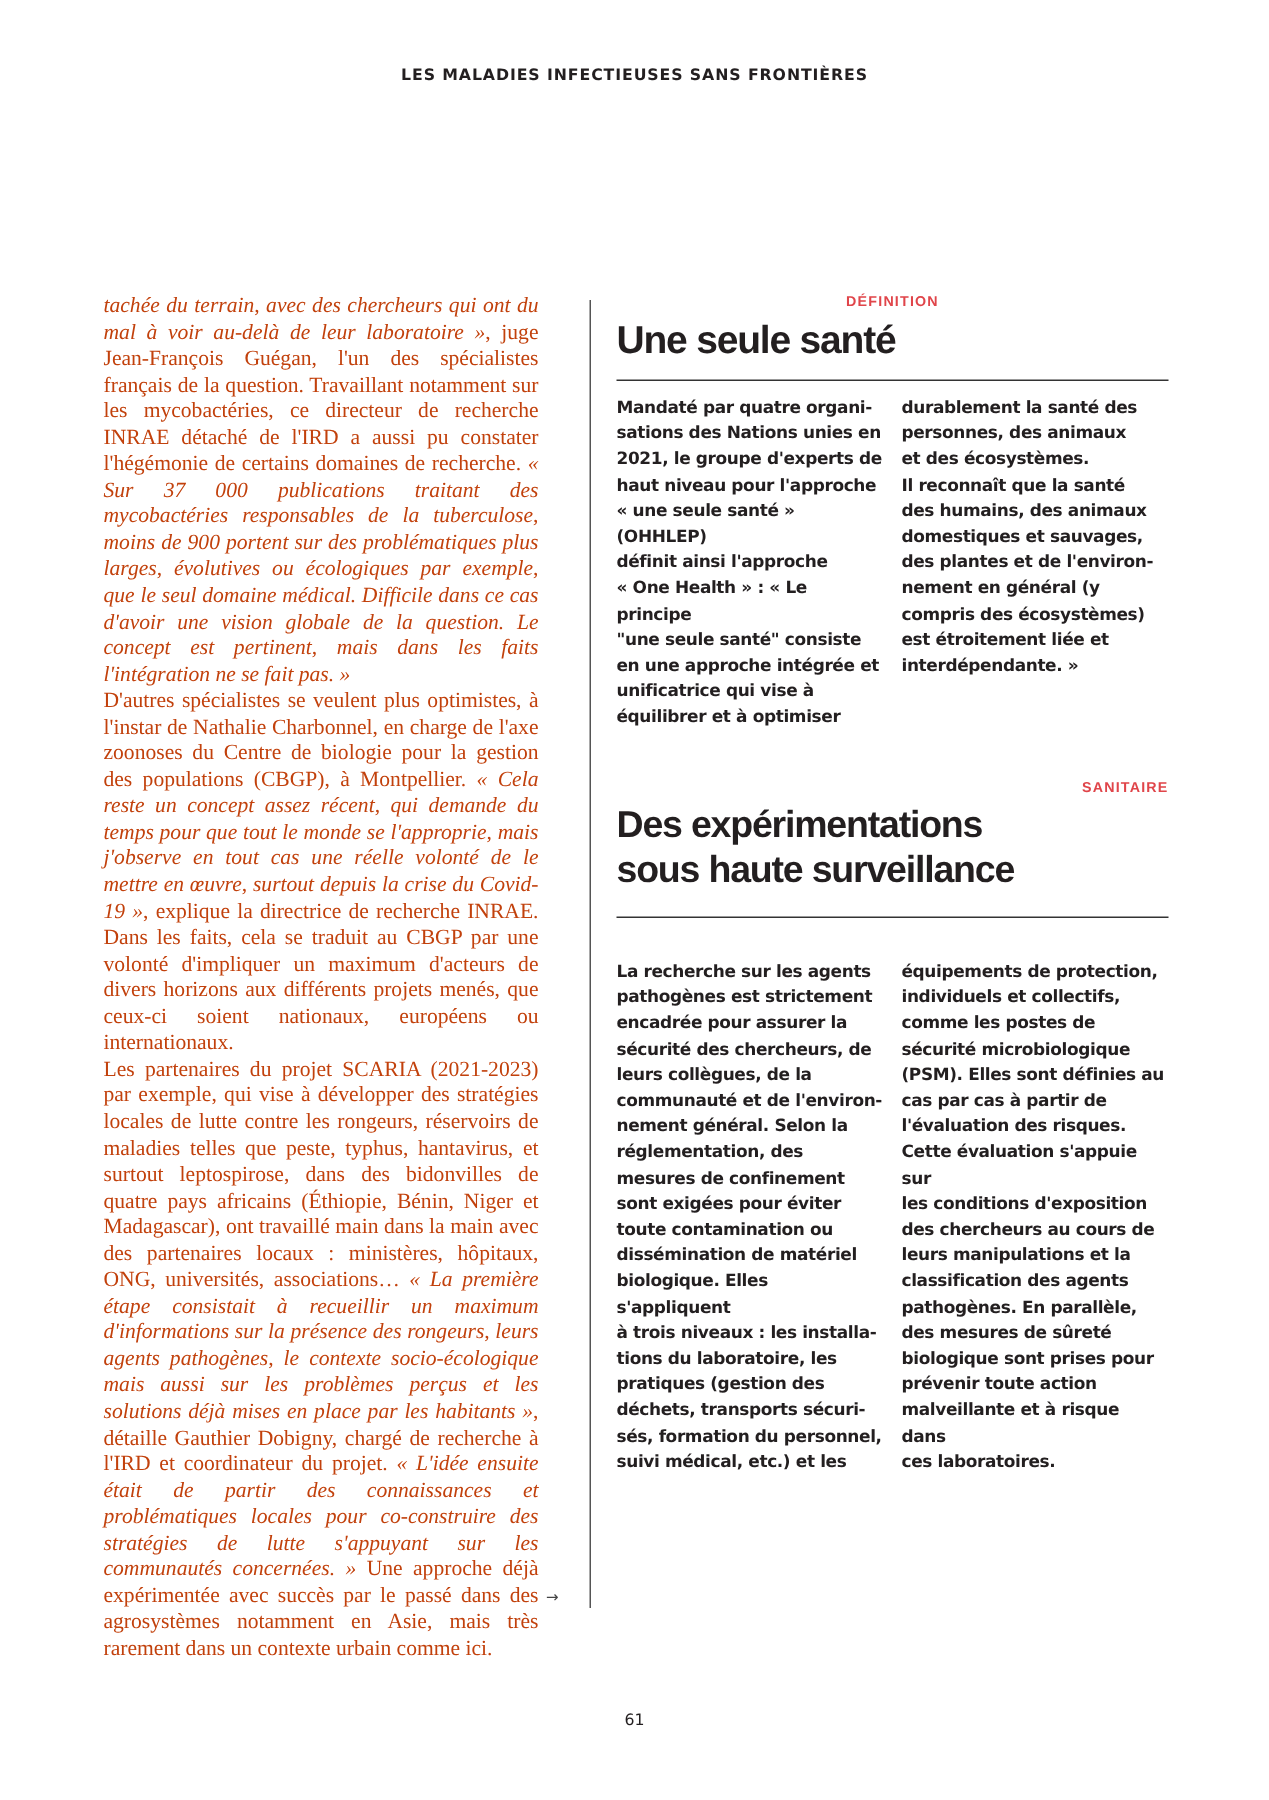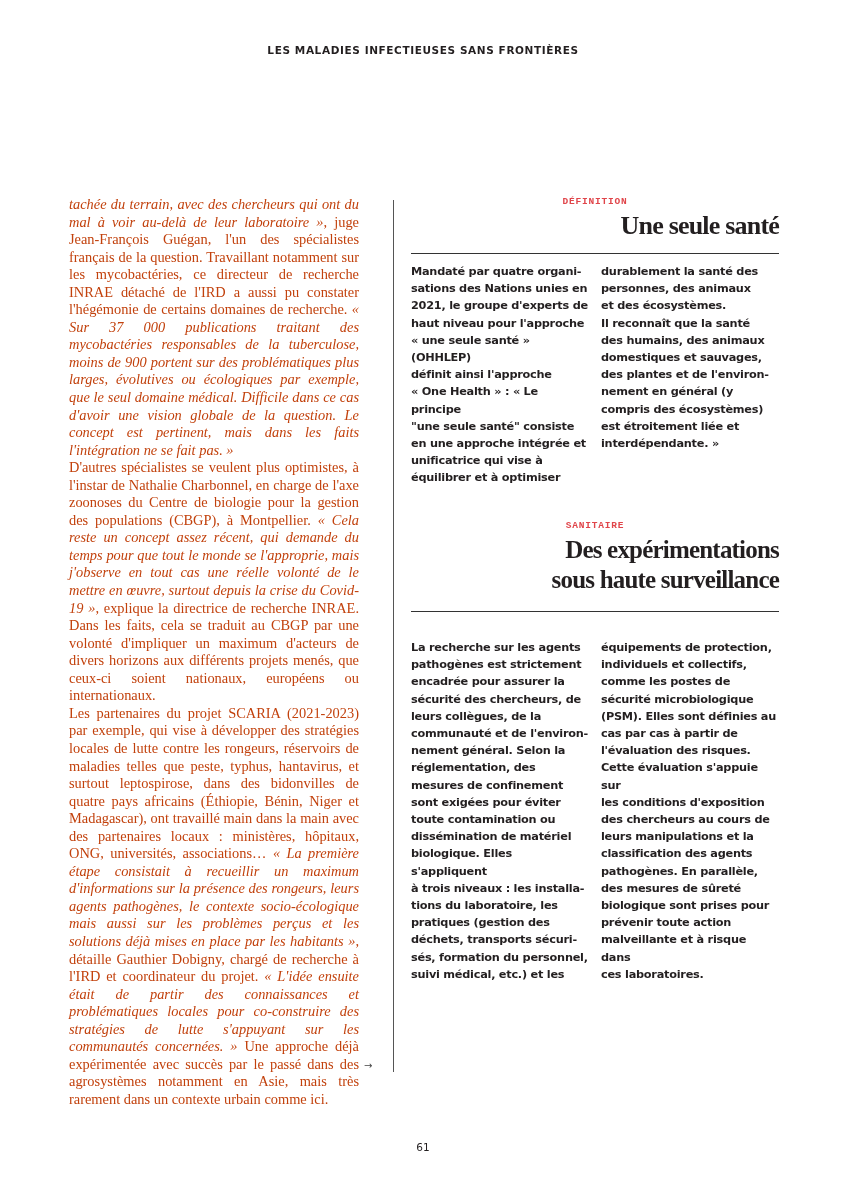--- a/index.html
+++ b/index.html
@@ -26,25 +26,25 @@
     position: absolute; left: 364px; top: 1060px; font-family: "DejaVu Sans", sans-serif;
     font-size: 10px; color: #444;
   }
 
   .divider {
     position: absolute; left: 393px; top: 200px; width: 1px; height: 872px; background: #555;
   }
 
   .box { position: absolute; left: 411px; width: 368px; }
   .kicker {
-    text-align: center; font-family: Liberation Mono, monospace; font-weight: bold;
+    text-align: center; font-family: Liberation Sans, sans-serif; font-weight: bold;
     font-size: 9.5px; letter-spacing: 0.8px; color: #e0454a;
   }
   .box-title {
-    text-align: right; font-family: Liberation Serif, serif; font-weight: bold;
+    text-align: left; font-family: Liberation Sans, sans-serif; font-weight: bold;
     color: #231f20; letter-spacing: -0.8px;
   }
   .rule { height: 1px; background: #333; width: 368px; }
   .box-cols { display: flex; justify-content: space-between; }
   .box-cols p {
     margin: 0; width: 178px; font-family: "DejaVu Sans", sans-serif; font-weight: bold;
     font-size: 11.3px; line-height: 17.2px; color: #231f20; letter-spacing: -0.25px;
     white-space: pre-line;
   }
 
@@ -103,21 +103,21 @@
 domestiques et sauvages,
 des plantes et de l'environ-
 nement en général (y
 compris des écosystèmes)
 est étroitement liée et
 interdépendante. »</p>
   </div>
 </div>
 
 <div class="box" id="box2">
-  <div class="kicker" style="color: rgb(224, 69, 74);">SANITAIRE</div>
+  <div class="kicker" style="color: rgb(224, 69, 74); text-align: right;">SANITAIRE</div>
   <div class="box-title">
     <div>Des expérimentations</div>
     <div>sous haute surveillance</div>
   </div>
   <div class="rule"></div>
   <div class="box-cols">
     <p>La recherche sur les agents
 pathogènes est strictement
 encadrée pour assurer la
 sécurité des chercheurs, de

